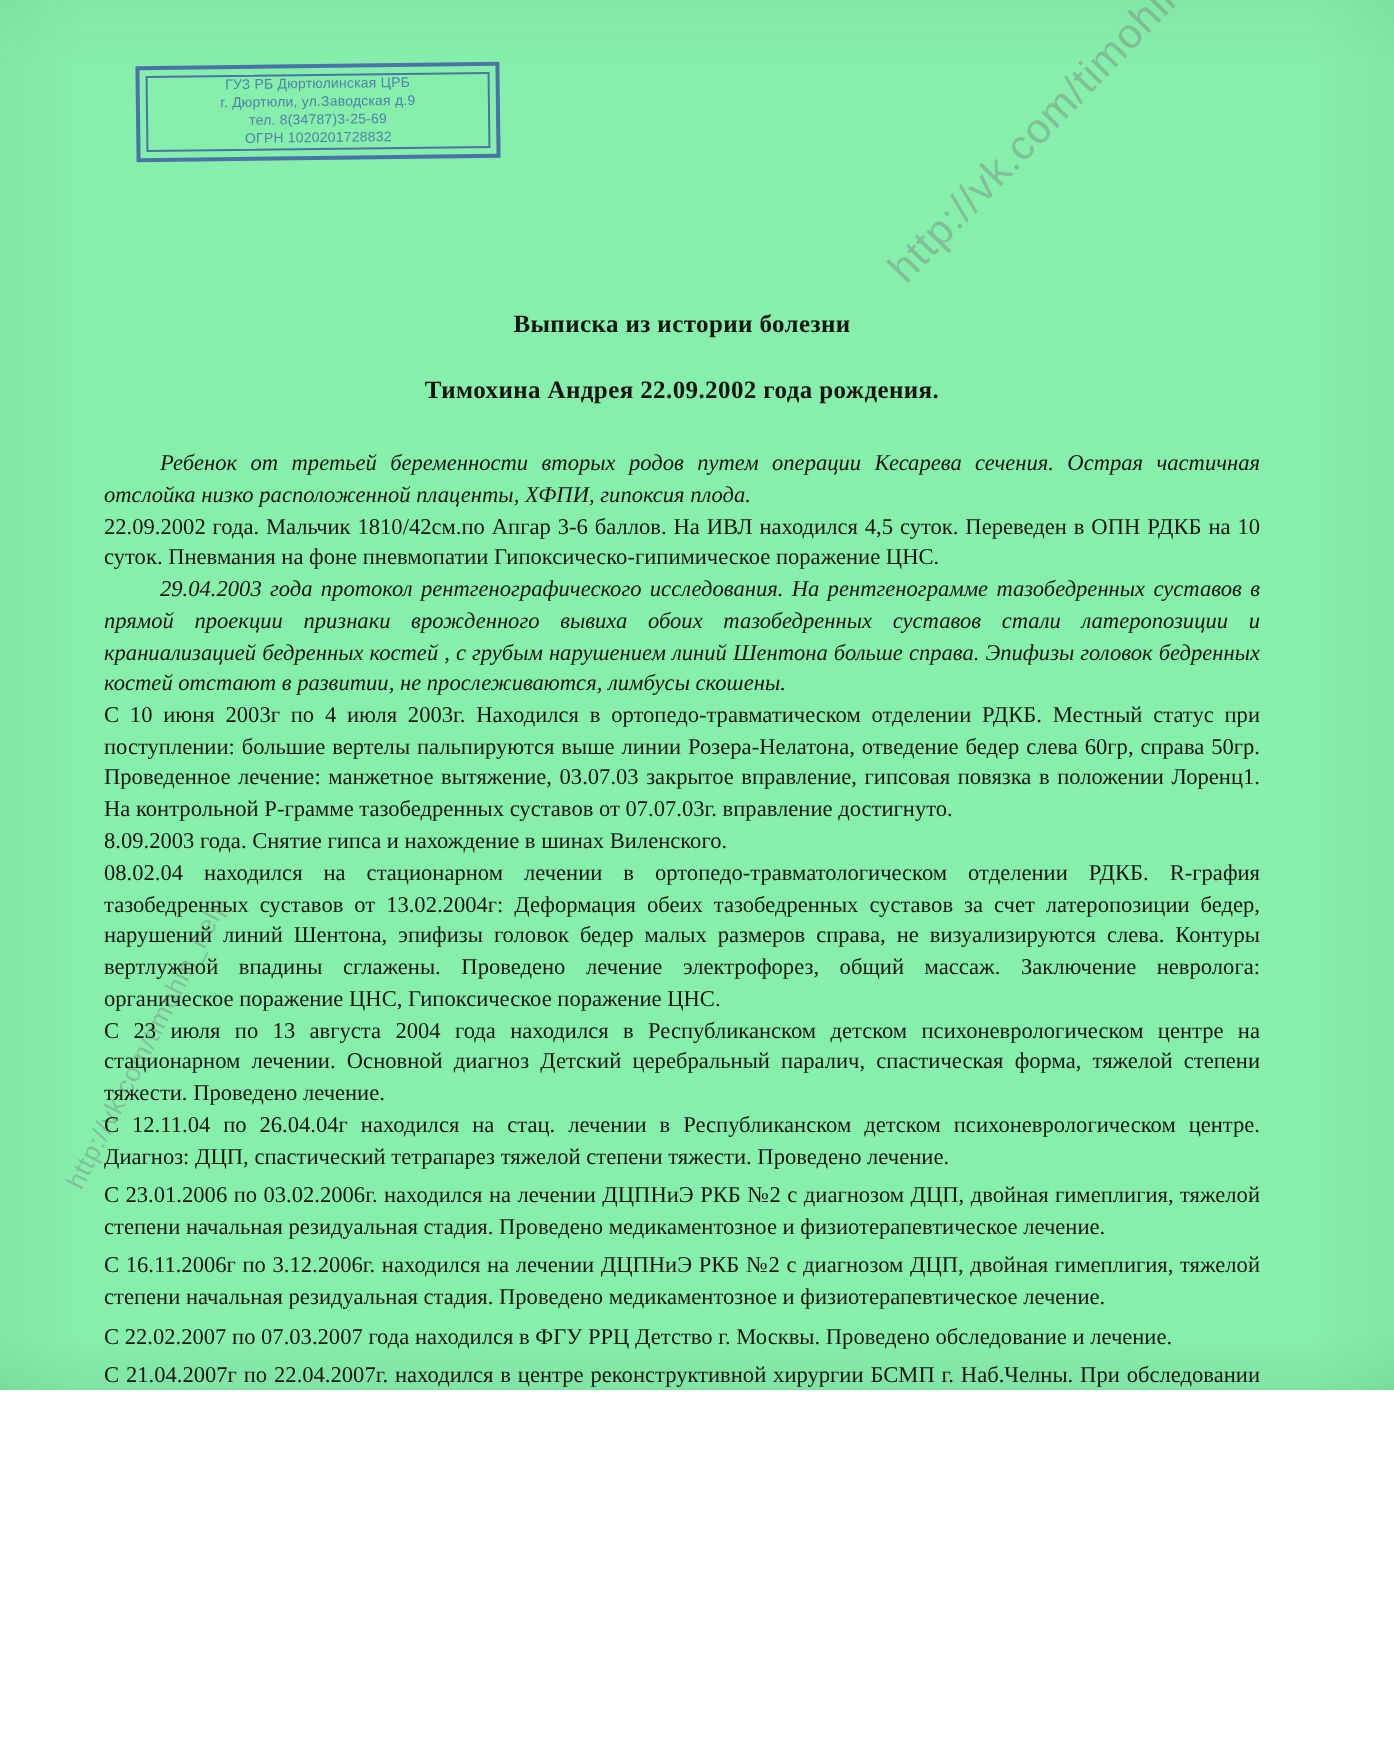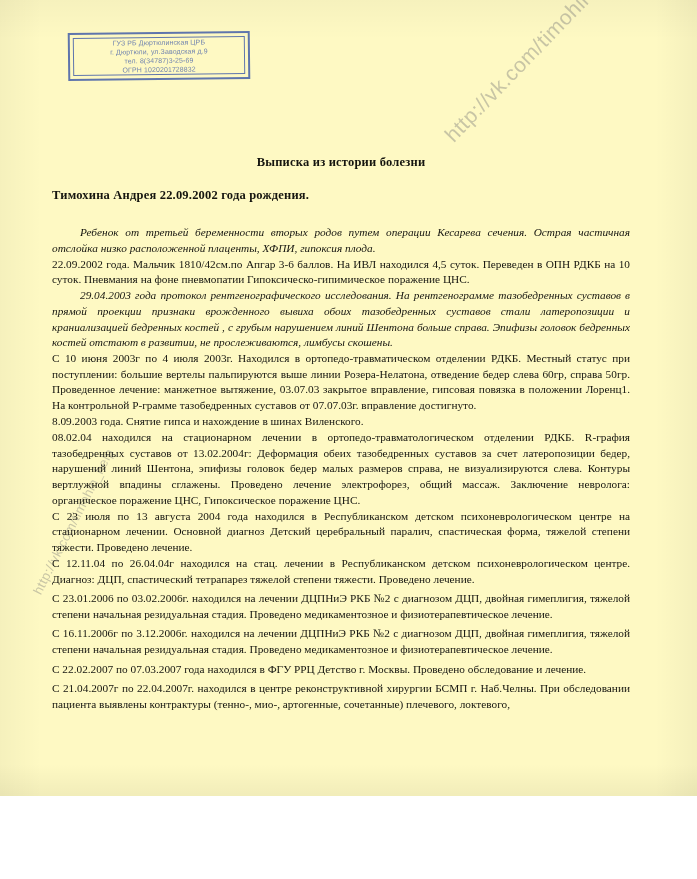--- a/index.html
+++ b/index.html
@@ -6,22 +6,22 @@
     margin: 0;
     padding: 0;
     background: #ffffff;
   }
   body {
     font-family: "Liberation Serif", serif;
   }
   .page {
     position: relative;
     width: 697px;
-    height: 796px;
-    background: #fef9c3;
+    height: 695px;
+    background: #86efac;
     overflow: hidden;
   }
 
   
   .paper-tint {
     position: absolute;
     inset: 0;
     background:
       linear-gradient(90deg, rgba(0,0,0,0.035) 0%, rgba(0,0,0,0) 6%, rgba(0,0,0,0) 94%, rgba(0,0,0,0.04) 100%),
       linear-gradient(180deg, rgba(0,0,0,0.03) 0%, rgba(0,0,0,0) 5%, rgba(0,0,0,0) 96%, rgba(0,0,0,0.05) 100%);
@@ -100,21 +100,21 @@
     color: #15150f;
   }
   .title {
     text-align: center;
     font-size: 12.5px;
     font-weight: bold;
     margin-top: 155px;
     letter-spacing: 0.2px;
   }
   .subtitle {
-    text-align: left;
+    text-align: center;
     font-size: 12.5px;
     font-weight: bold;
     margin-top: 18px;
     letter-spacing: 0.2px;
   }
   .body {
     margin-top: 22px;
   }
   .body p {
     margin: 0 0 0.5px 0;

